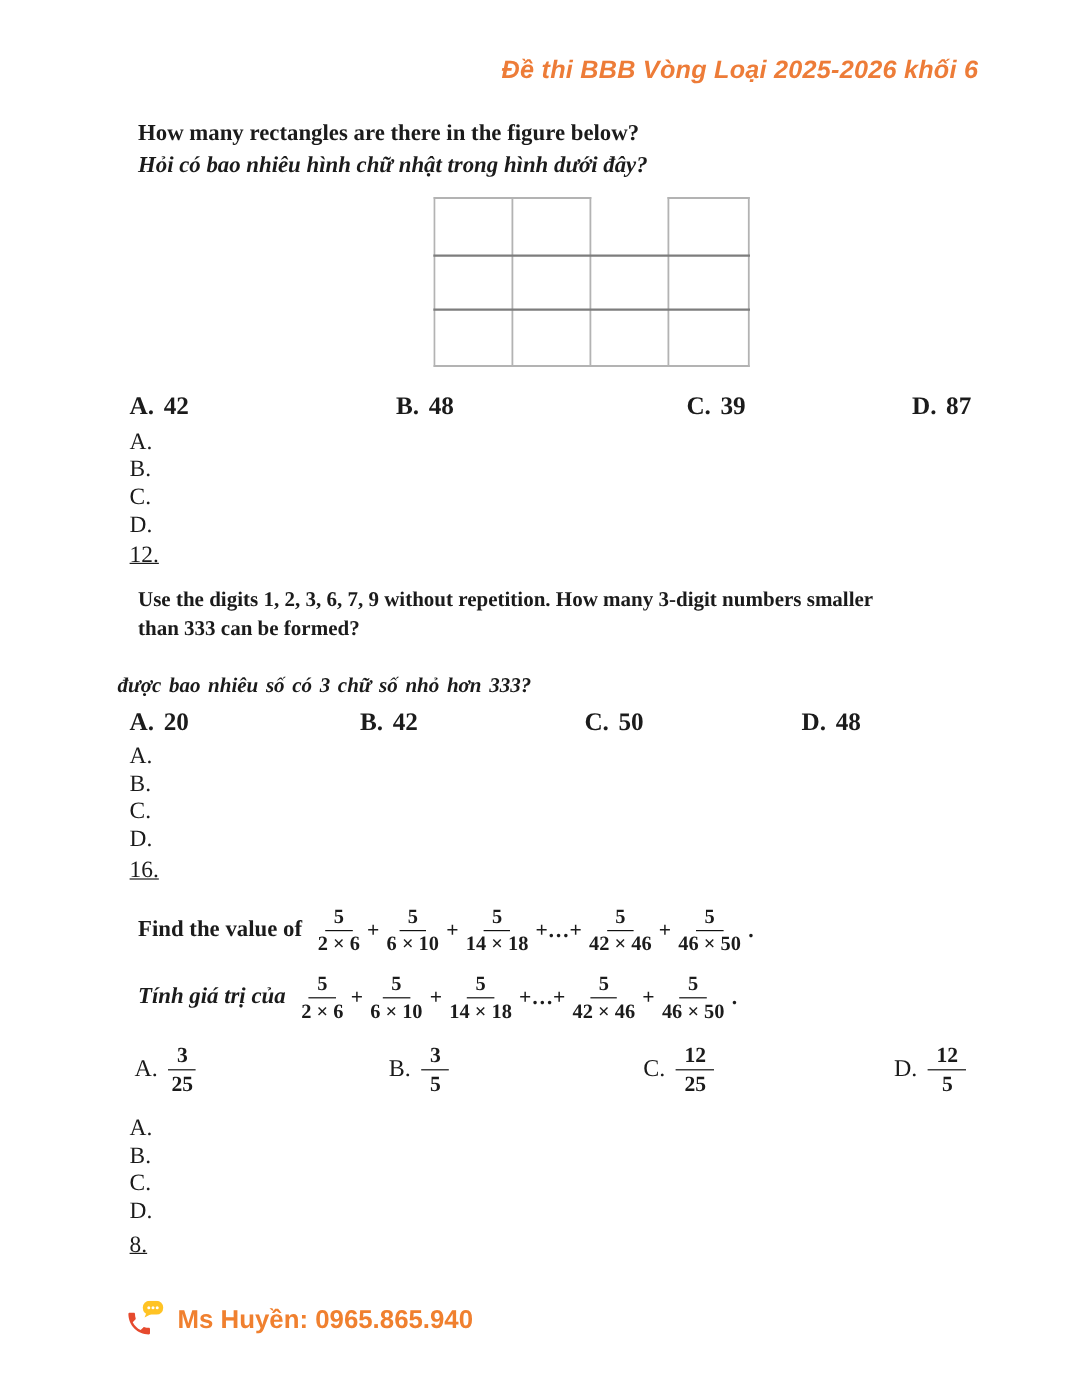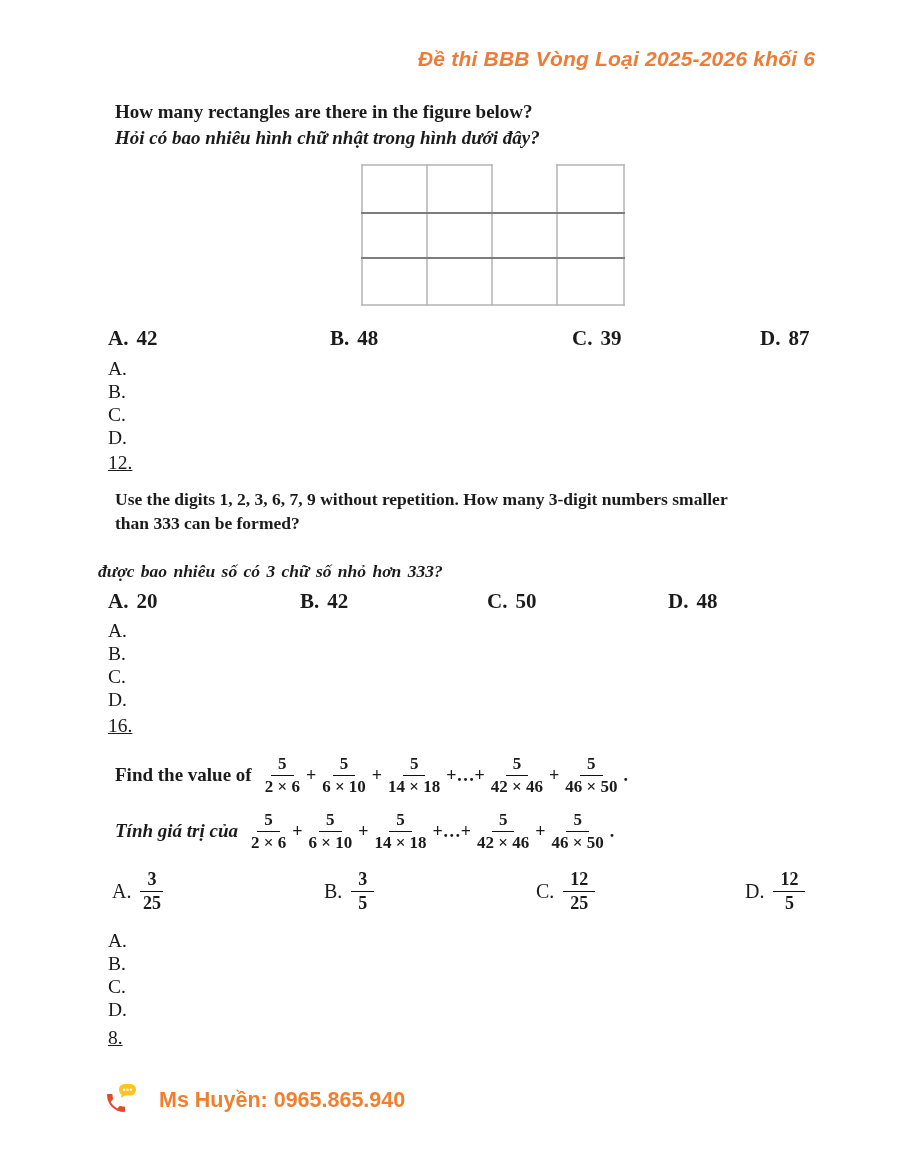--- a/index.html
+++ b/index.html
@@ -25,21 +25,21 @@
   .mprefix-vi { font-weight:bold; font-style:italic; font-size:19px; margin-right:8px; white-space:nowrap; }
   .frac { display:inline-flex; flex-direction:column; align-items:center; font-weight:bold;
           font-size:17px; line-height:1.15; }
   .frac .num { padding:0 7px 1px 7px; border-bottom:1.6px solid #111; }
   .frac .den { padding-top:1px; white-space:nowrap; }
   .op { font-weight:bold; font-size:18px; padding:0 1px; }
   .optfrac { display:flex; align-items:center; gap:9px; }
   .optfrac .olabel { font-size:20px; }
   .optfrac .frac { font-size:18px; }
   .grid-fig { display:block; }
-  .footer { display:flex; align-items:center; gap:20px; }
+  .footer { display:flex; align-items:center; gap:9px; }
   .contact {
     font-family:"Liberation Sans", sans-serif; font-weight:bold; font-size:21.5px;
     color:#F0802F; white-space:nowrap;
   }
 </style>
 </head>
 <body>
 
 <div class="page">
 

